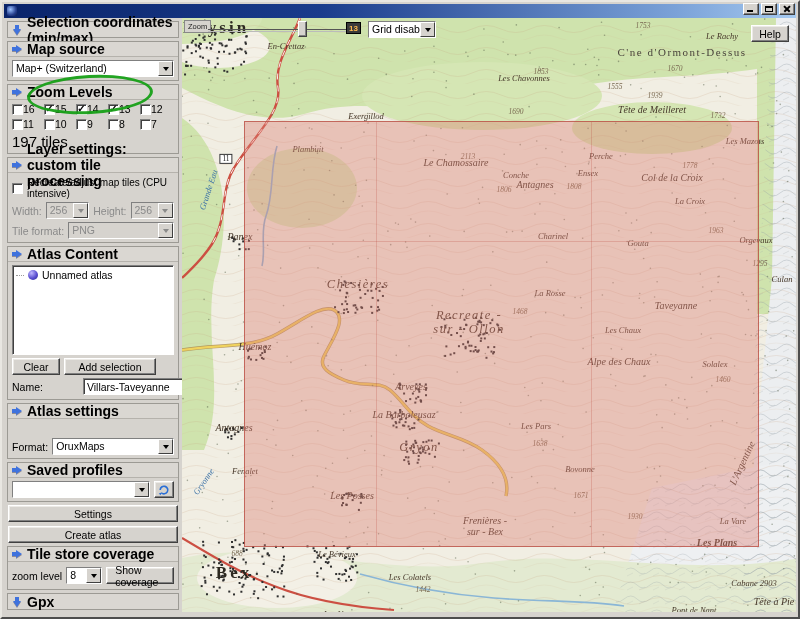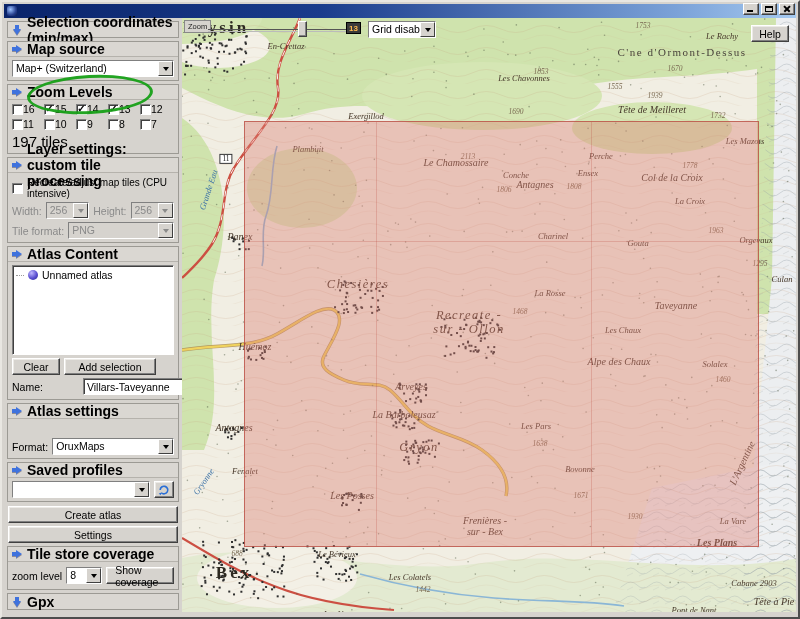--- a/index.html
+++ b/index.html
@@ -278,22 +278,22 @@
           <div class="btn" style="width:20px;padding:0;">
             <svg width="12" height="12" viewBox="0 0 12 12">
               <path d="M2.2 6 a3.8 3.8 0 1 1 1.1 2.7" fill="none" stroke="#2a6fd6" stroke-width="1.6"></path>
               <path d="M0.8 9.6 L3.6 8.4 L2.6 11.2 Z" fill="#2a6fd6"></path>
             </svg>
           </div>
         </div>
       </div>
     </div>
 
+    <div class="btn" style="margin:0 1px;">Settings</div>
     <div class="btn" style="margin:1px 1px 0 1px;">Create atlas</div>
-    <div class="btn" style="margin:0 1px;">Settings</div>
 
     <div class="panel">
       <div class="panel-hd">
         <span class="arr arr-r"></span>
         <span>Tile store coverage</span>
       </div>
       <div class="panel-bd">
         <div class="row" style="margin:2px 0 2px 0;">
           <span class="lbl">zoom level</span>
           <div class="combo" style="width:36px;">

